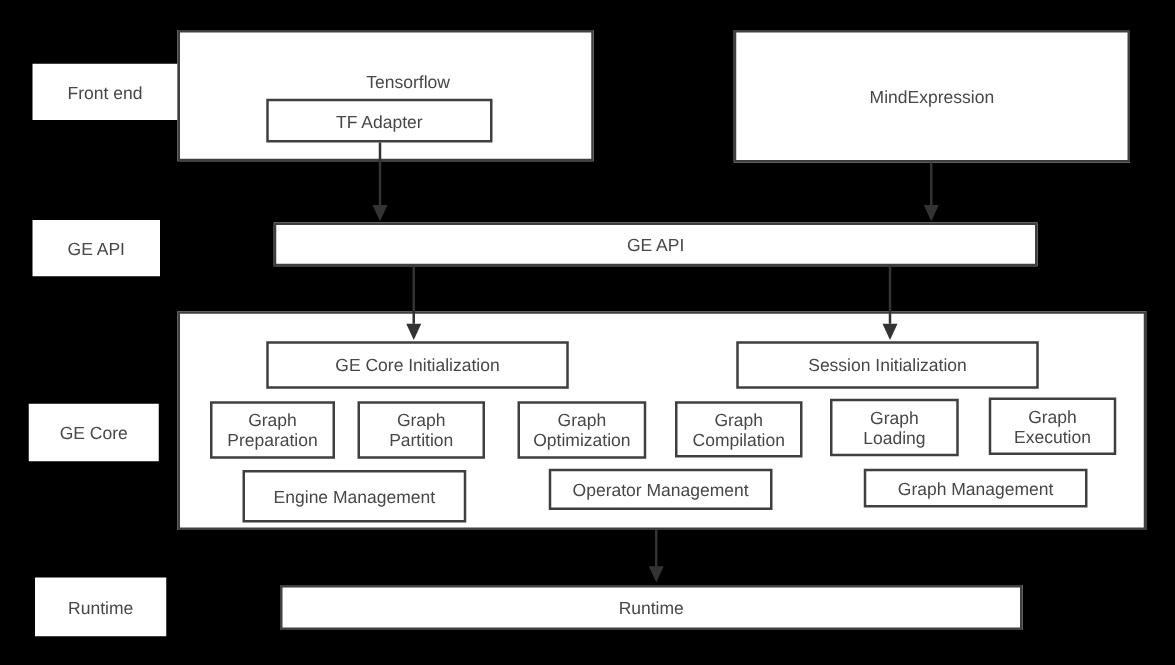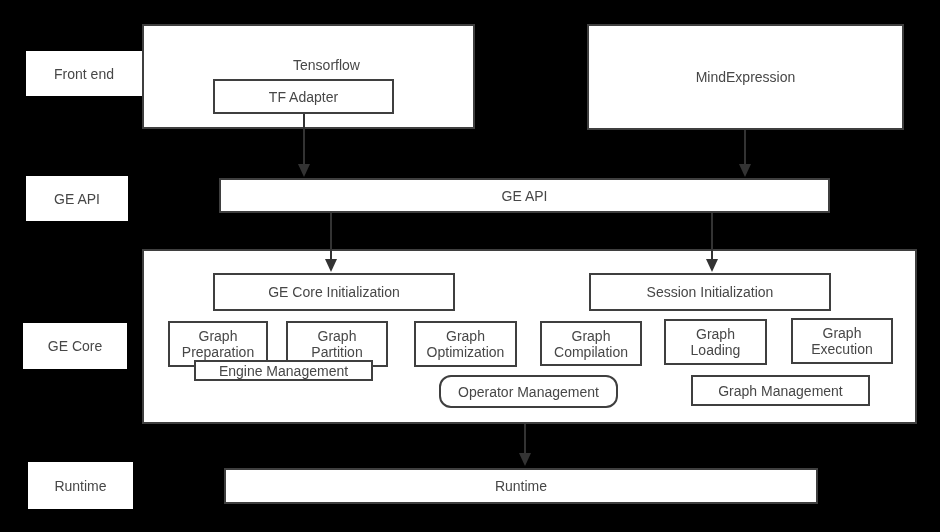--- a/index.html
+++ b/index.html
@@ -144,24 +144,24 @@
     </div>
     <div class="inner-box" style="left:520px; top:68px; width:103px; height:46px;">
       <span>Graph</span>
       <span>Loading</span>
     </div>
     <div class="inner-box" style="left:647px; top:67px; width:102px; height:46px;">
       <span>Graph</span>
       <span>Execution</span>
     </div>
 
-    <div class="inner-box" style="left:50px; top:109px; width:179px; height:21px;">
+    <div class="inner-box" style="left:50px; top:125px; width:179px; height:42px;">
       <span>Engine Management</span>
     </div>
-    <div class="inner-box" style="left:295px; top:124px; width:179px; height:33px;border-radius:12px;">
+    <div class="inner-box" style="left:295px; top:124px; width:179px; height:33px;">
       <span>Operator Management</span>
     </div>
     <div class="inner-box" style="left:547px; top:124px; width:179px; height:31px;">
       <span>Graph Management</span>
     </div>
   </div>
 
   <div class="box" style="left:224px; top:468px; width:594px; height:36px;">
     <span>Runtime</span>
   </div>

